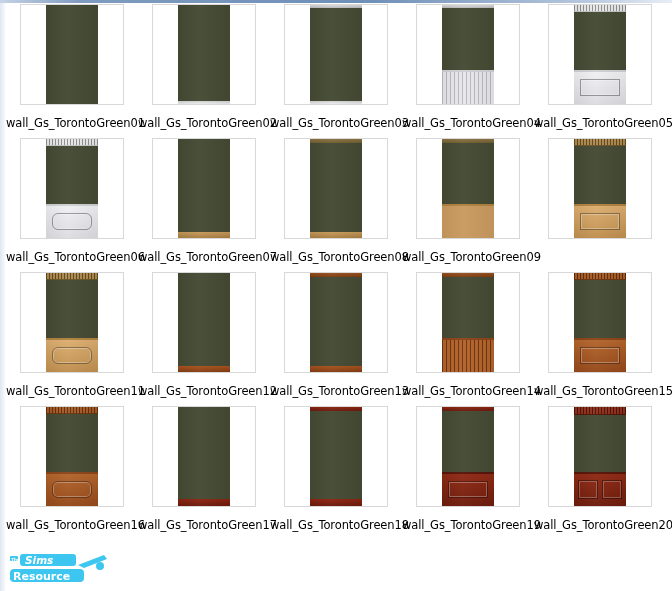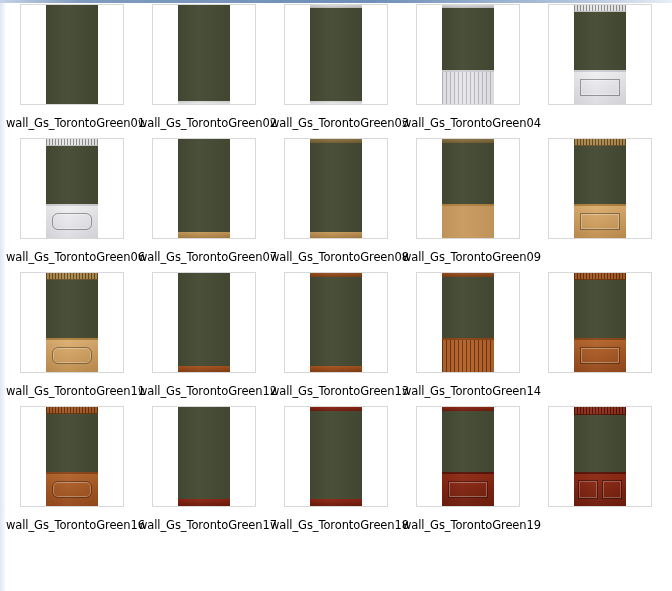--- a/index.html
+++ b/index.html
@@ -288,20 +288,21 @@
                 </div>
               </div>
             </div>
           </div>
         </div>
         <div class="label-row">
           <div class="label">wall_Gs_TorontoGreen01</div>
           <div class="label">wall_Gs_TorontoGreen02</div>
           <div class="label">wall_Gs_TorontoGreen03</div>
           <div class="label">wall_Gs_TorontoGreen04</div>
+          <div class="label">wall_Gs_TorontoGreen05</div>
         </div>
       </div>
       <div class="row">
         <div class="thumb-row">
           <div class="cell">
             <div class="card">
               <div class="wall">
                 <div class="trim-top dentil-light"></div>
                 <div class="field"></div>
                 <div class="wainscot panel-light">
@@ -404,20 +405,21 @@
                 </div>
               </div>
             </div>
           </div>
         </div>
         <div class="label-row">
           <div class="label">wall_Gs_TorontoGreen11</div>
           <div class="label">wall_Gs_TorontoGreen12</div>
           <div class="label">wall_Gs_TorontoGreen13</div>
           <div class="label">wall_Gs_TorontoGreen14</div>
+          <div class="label">wall_Gs_TorontoGreen15</div>
         </div>
       </div>
       <div class="row">
         <div class="thumb-row">
           <div class="cell">
             <div class="card">
               <div class="wall">
                 <div class="trim-top dentil-brown"></div>
                 <div class="field"></div>
                 <div class="wainscot panel-brown">
@@ -467,18 +469,35 @@
                 </div>
               </div>
             </div>
           </div>
         </div>
         <div class="label-row">
           <div class="label">wall_Gs_TorontoGreen16</div>
           <div class="label">wall_Gs_TorontoGreen17</div>
           <div class="label">wall_Gs_TorontoGreen18</div>
           <div class="label">wall_Gs_TorontoGreen19</div>
+          <div class="label">wall_Gs_TorontoGreen20</div>
         </div>
       </div>
     </div>
 
+  <div class="watermark">
+    <svg viewBox="0 0 104 32" width="104" height="32" aria-hidden="true">
+      <g fill="#3dc6ef">
+        <rect x="2" y="3" width="8" height="5" rx="1"></rect>
+        <rect x="12" y="1" width="56" height="12" rx="3"></rect>
+        <rect x="2" y="16" width="74" height="13" rx="4"></rect>
+        <path d="M70 12 L96 2 L99 6 L76 15 Z"></path>
+        <circle cx="92" cy="13" r="4"></circle>
+      </g>
+      <g fill="#ffffff" font-family="DejaVu Sans, sans-serif" font-weight="bold">
+        <text x="3.2" y="7.6" font-size="4.2">The</text>
+        <text x="17" y="11.2" font-size="10.5" font-style="italic">Sims</text>
+        <text x="5" y="27" font-size="11">Resource</text>
+      </g>
+    </svg>
+  </div>
 
 </div>
 
 </body></html>

